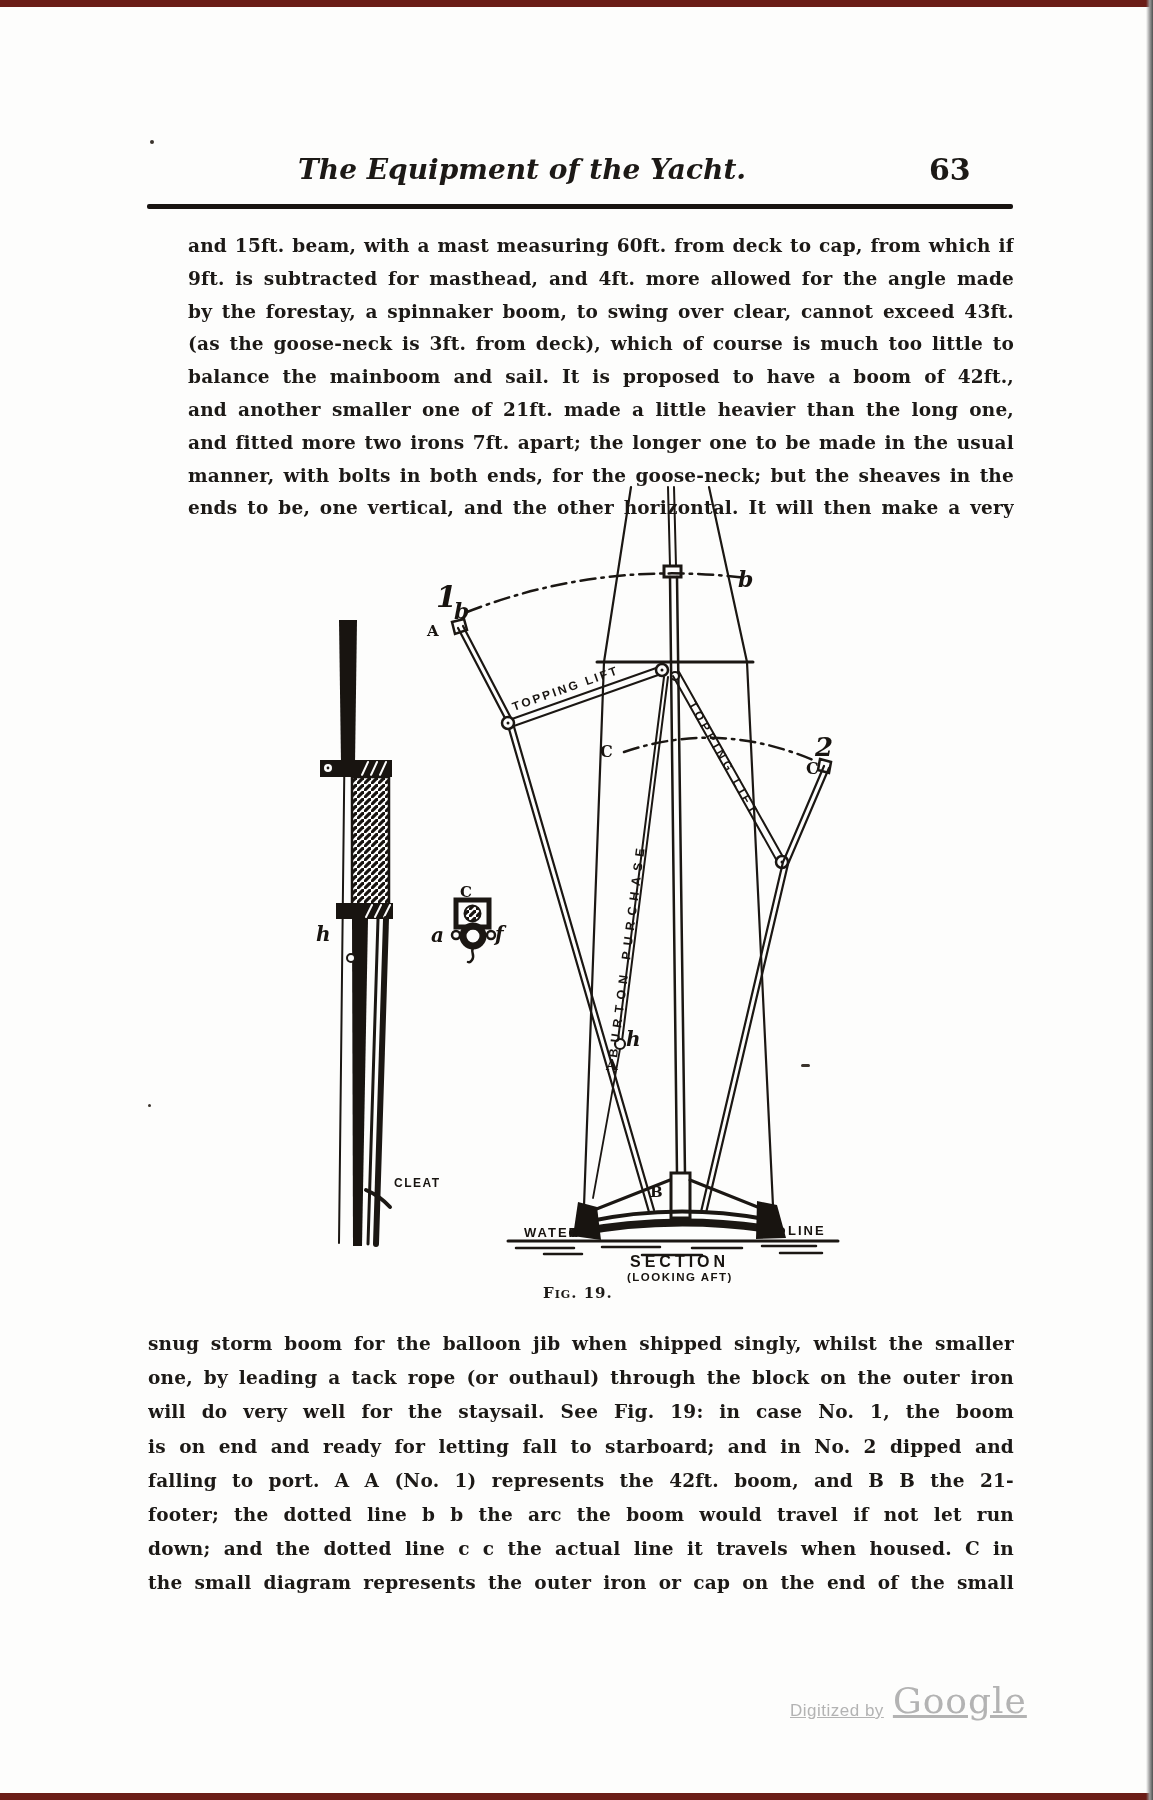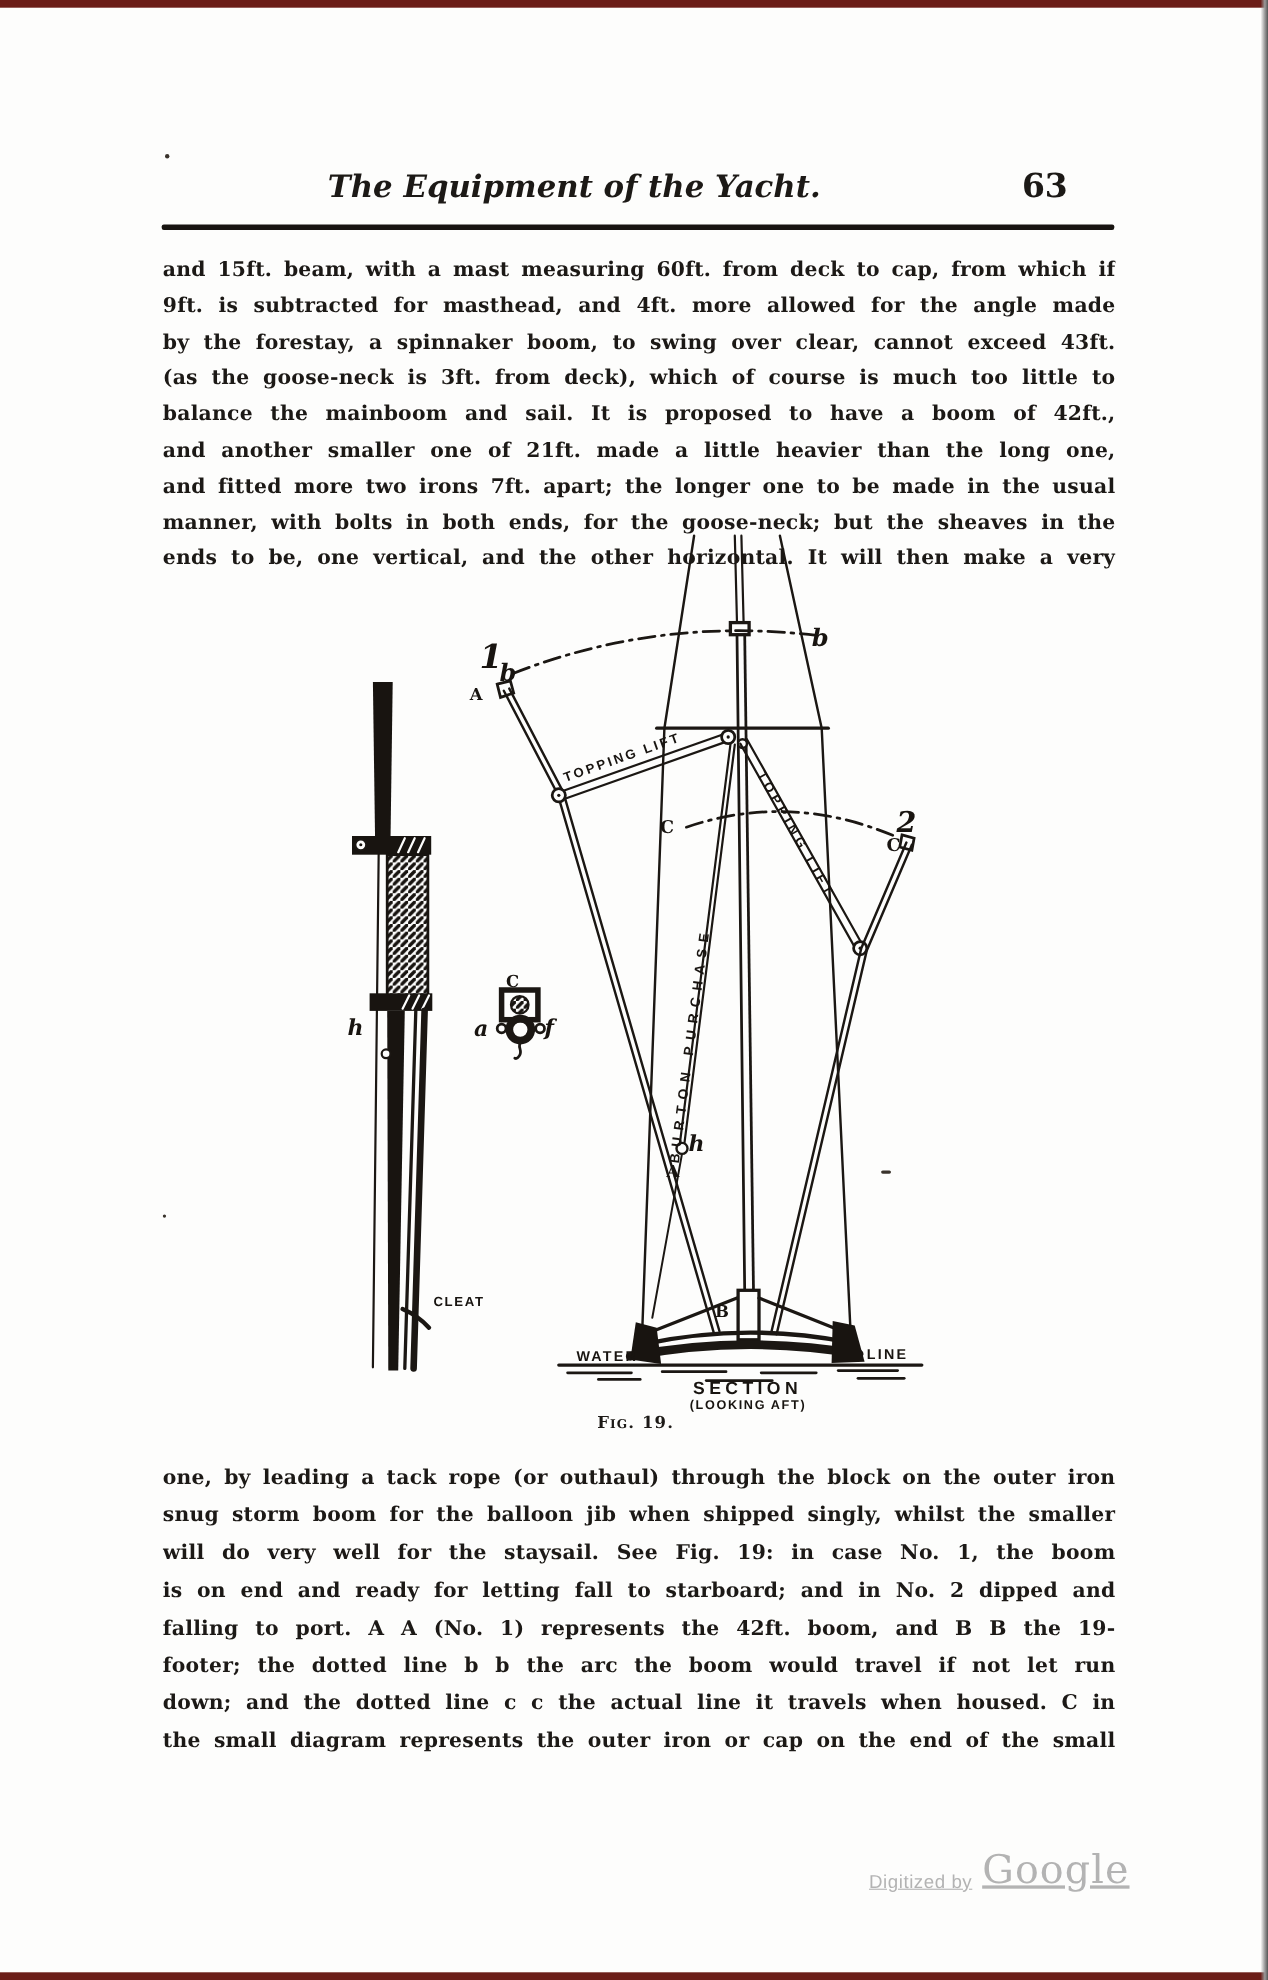--- a/index.html
+++ b/index.html
@@ -10,21 +10,21 @@
         background:linear-gradient(to right, rgba(0,0,0,0), #9a9a9a 55%, #4f4f4f);}
   #running-title{position:absolute;left:298px;top:153px;font-style:italic;font-weight:bold;
         font-size:28px;white-space:nowrap;}
   #page-num{position:absolute;left:929px;top:152px;font-weight:bold;font-size:30px;}
   #header-rule{position:absolute;left:147px;top:204px;width:866px;height:5px;background:#181411;
         border-radius:2px;}
   .para{position:absolute;left:148px;width:866px;font-weight:bold;font-size:18.5px;
         letter-spacing:.2px;}
   #para1{top:230px;}
   #para2{top:1327px;}
-  #para1 .tline{line-height:32.8px;}
+  #para1 .tline{line-height:32.8px;margin-left:40px;}
   #para2 .tline{line-height:34.2px;}
   .tline{text-align:justify;text-align-last:justify;white-space:normal;overflow:hidden;}
   #figure19{position:absolute;left:280px;top:460px;width:580px;height:830px;}
   #fig-caption{position:absolute;left:543px;top:1284px;font-weight:bold;font-size:15px;
         font-variant:small-caps;letter-spacing:1px;}
   #watermark{position:absolute;left:790px;top:1680px;display:flex;align-items:flex-end;
         color:#b3b3b3;text-decoration:underline;}
   #wm-prefix{font-family:"Liberation Sans",sans-serif;font-size:17px;letter-spacing:.5px;}
   #wm-logo{font-family:"DejaVu Serif",serif;font-size:36px;margin-left:9px;letter-spacing:1px;}
   .speck{position:absolute;background:#3a332c;border-radius:50%;}
@@ -191,25 +191,25 @@
         <text class="hand" font-size="12" letter-spacing="2.5" transform="translate(514,711) rotate(-19.5)">TOPPING LIFT</text>
         <text class="hand" font-size="12" letter-spacing="4" transform="translate(688,704) rotate(60.5)">TOPPING LIFT</text>
         <text class="hand" font-size="12.5" letter-spacing="6" transform="translate(617,1058) rotate(-82.5)">BURTON PURCHASE</text>
       </g>
     </g>
   </svg>
 
   <div id="fig-caption">Fig. 19.</div>
 
   <div id="para2" class="para">
+      <div class="tline">snug storm boom for the balloon jib when shipped singly, whilst the smaller</div>
       <div class="tline">one, by leading a tack rope (or outhaul) through the block on the outer iron</div>
-      <div class="tline">snug storm boom for the balloon jib when shipped singly, whilst the smaller</div>
       <div class="tline">will do very well for the staysail. See Fig. 19: in case No. 1, the boom</div>
       <div class="tline">is on end and ready for letting fall to starboard; and in No. 2 dipped and</div>
-      <div class="tline">falling to port. A A (No. 1) represents the 42ft. boom, and B B the 19-</div>
+      <div class="tline">falling to port. A A (No. 1) represents the 42ft. boom, and B B the 21-</div>
       <div class="tline">footer; the dotted line b b the arc the boom would travel if not let run</div>
       <div class="tline">down; and the dotted line c c the actual line it travels when housed. C in</div>
       <div class="tline">the small diagram represents the outer iron or cap on the end of the small</div>
     </div>
 
   <div id="watermark">
     <span id="wm-prefix">Digitized by</span>
     <span id="wm-logo">Google</span>
   </div>
 

